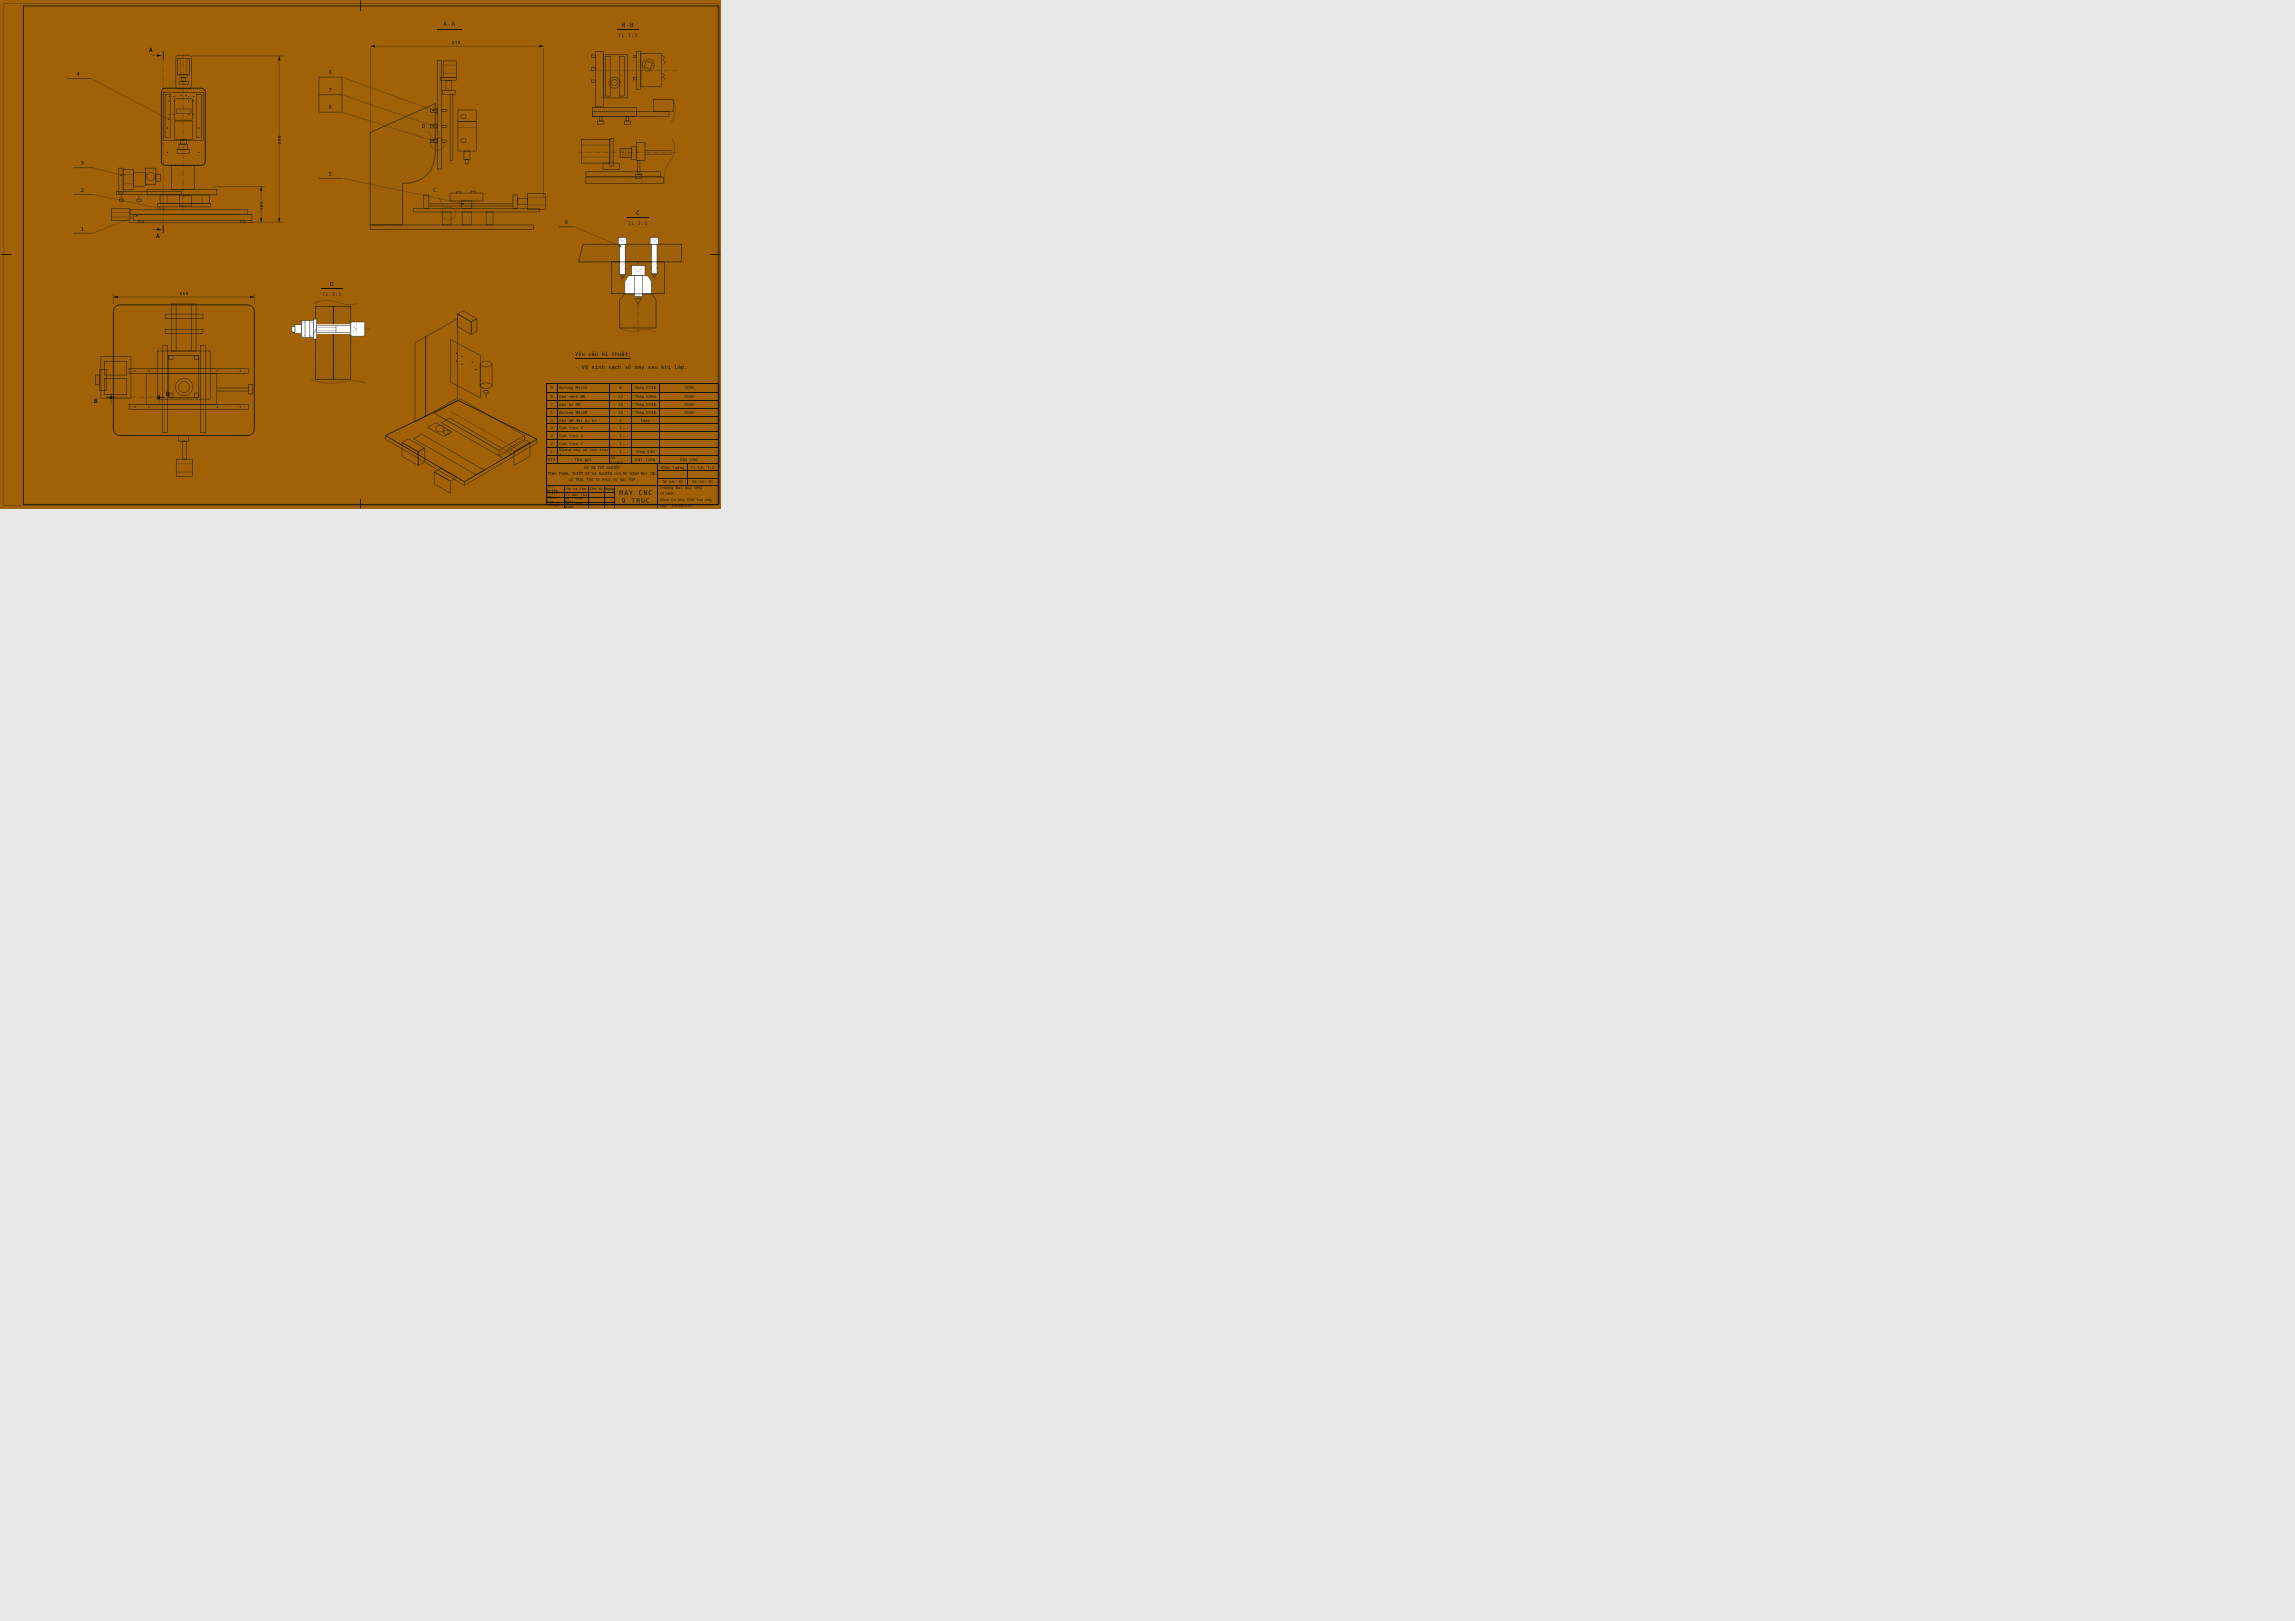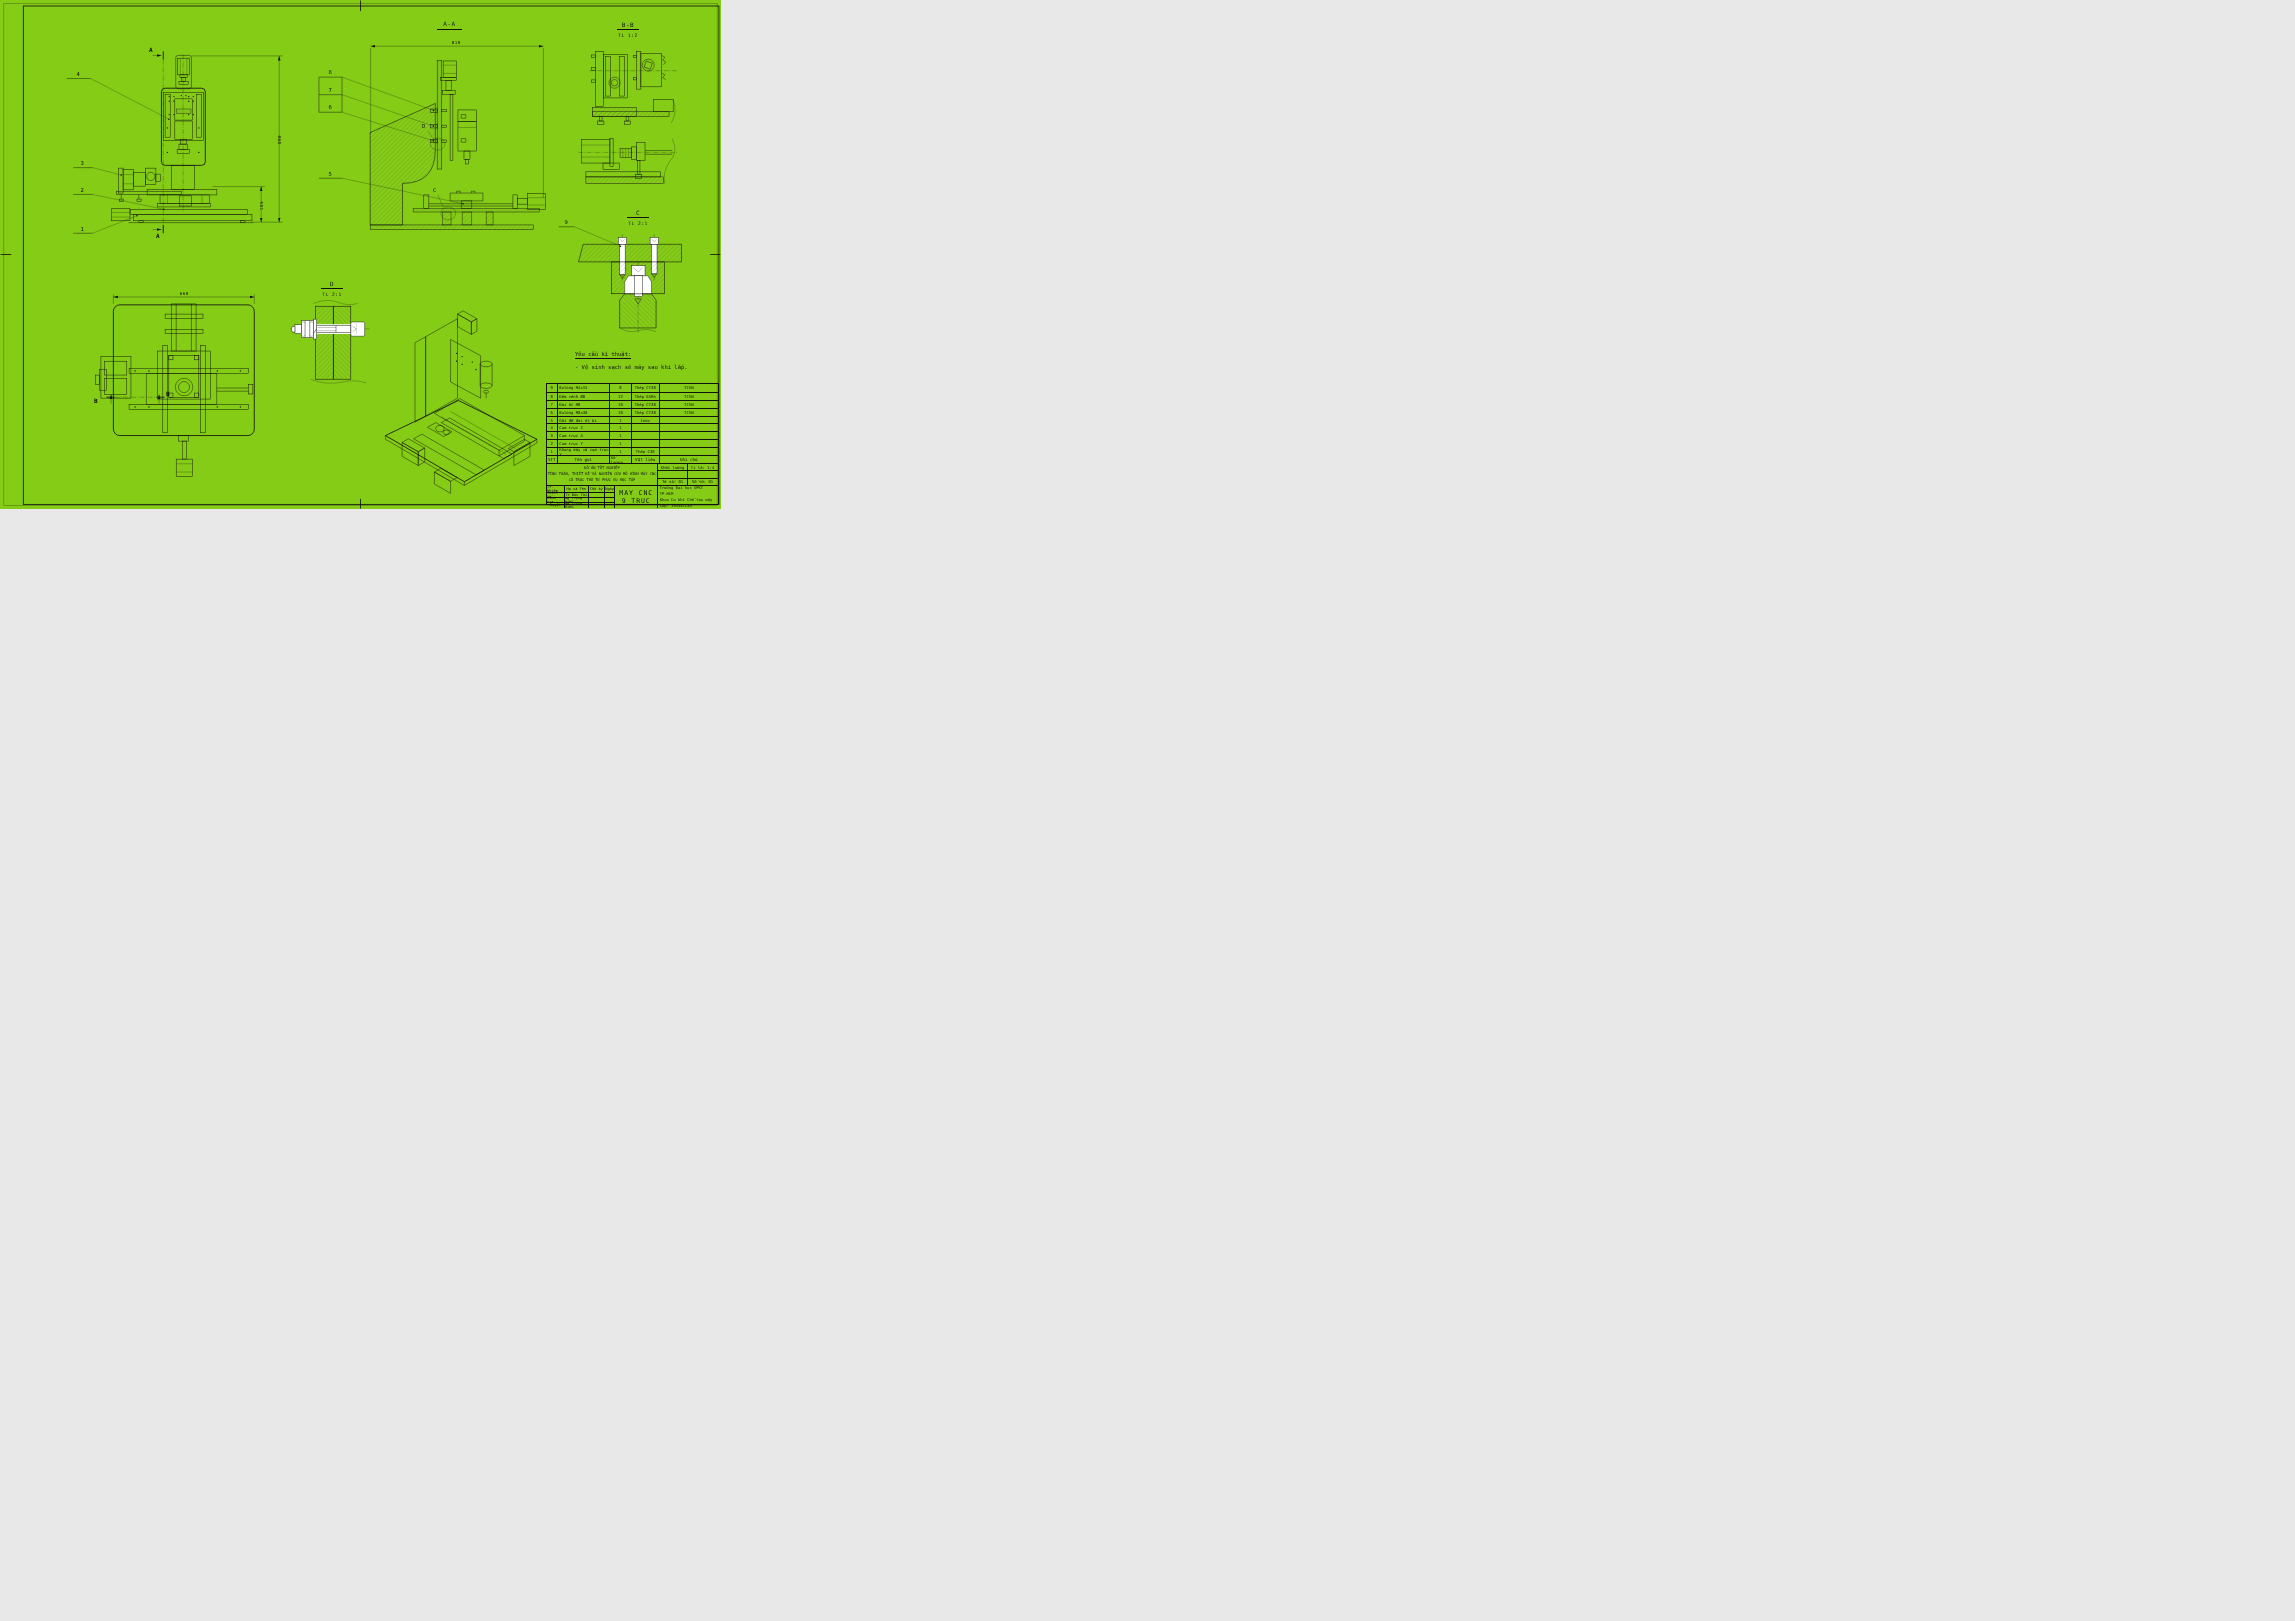--- a/index.html
+++ b/index.html
@@ -1,16 +1,16 @@
 <!DOCTYPE html>
 <html style="font-size:7.4px"><head>
 <meta charset="utf-8">
 <style>
   html,body{margin:0;padding:0;background:#e8e8e8;}
-  #page{position:relative;width:721px;height:509px;background:#84cc16;
+  #page{position:relative;width:721px;height:509px;background:#a16207;
         font-family:"DejaVu Sans Mono", monospace;color:#111;overflow:hidden;}
   #art{position:absolute;left:0;top:0;}
   .txt{position:absolute;white-space:nowrap;color:#111;}
   .ctr{text-align:center;}
   .rot{transform:rotate(-90deg);transform-origin:left top;}
   .vlabel{font-size:6px;letter-spacing:0.5px;}
   .vscale{font-size:4.6px;letter-spacing:0.5px;}
   .mark{font-size:6px;font-weight:bold;}
   .bal{font-size:5.5px;width:10.2px;text-align:center;}
   .dimt{font-size:4.2px;letter-spacing:0.5px;}

